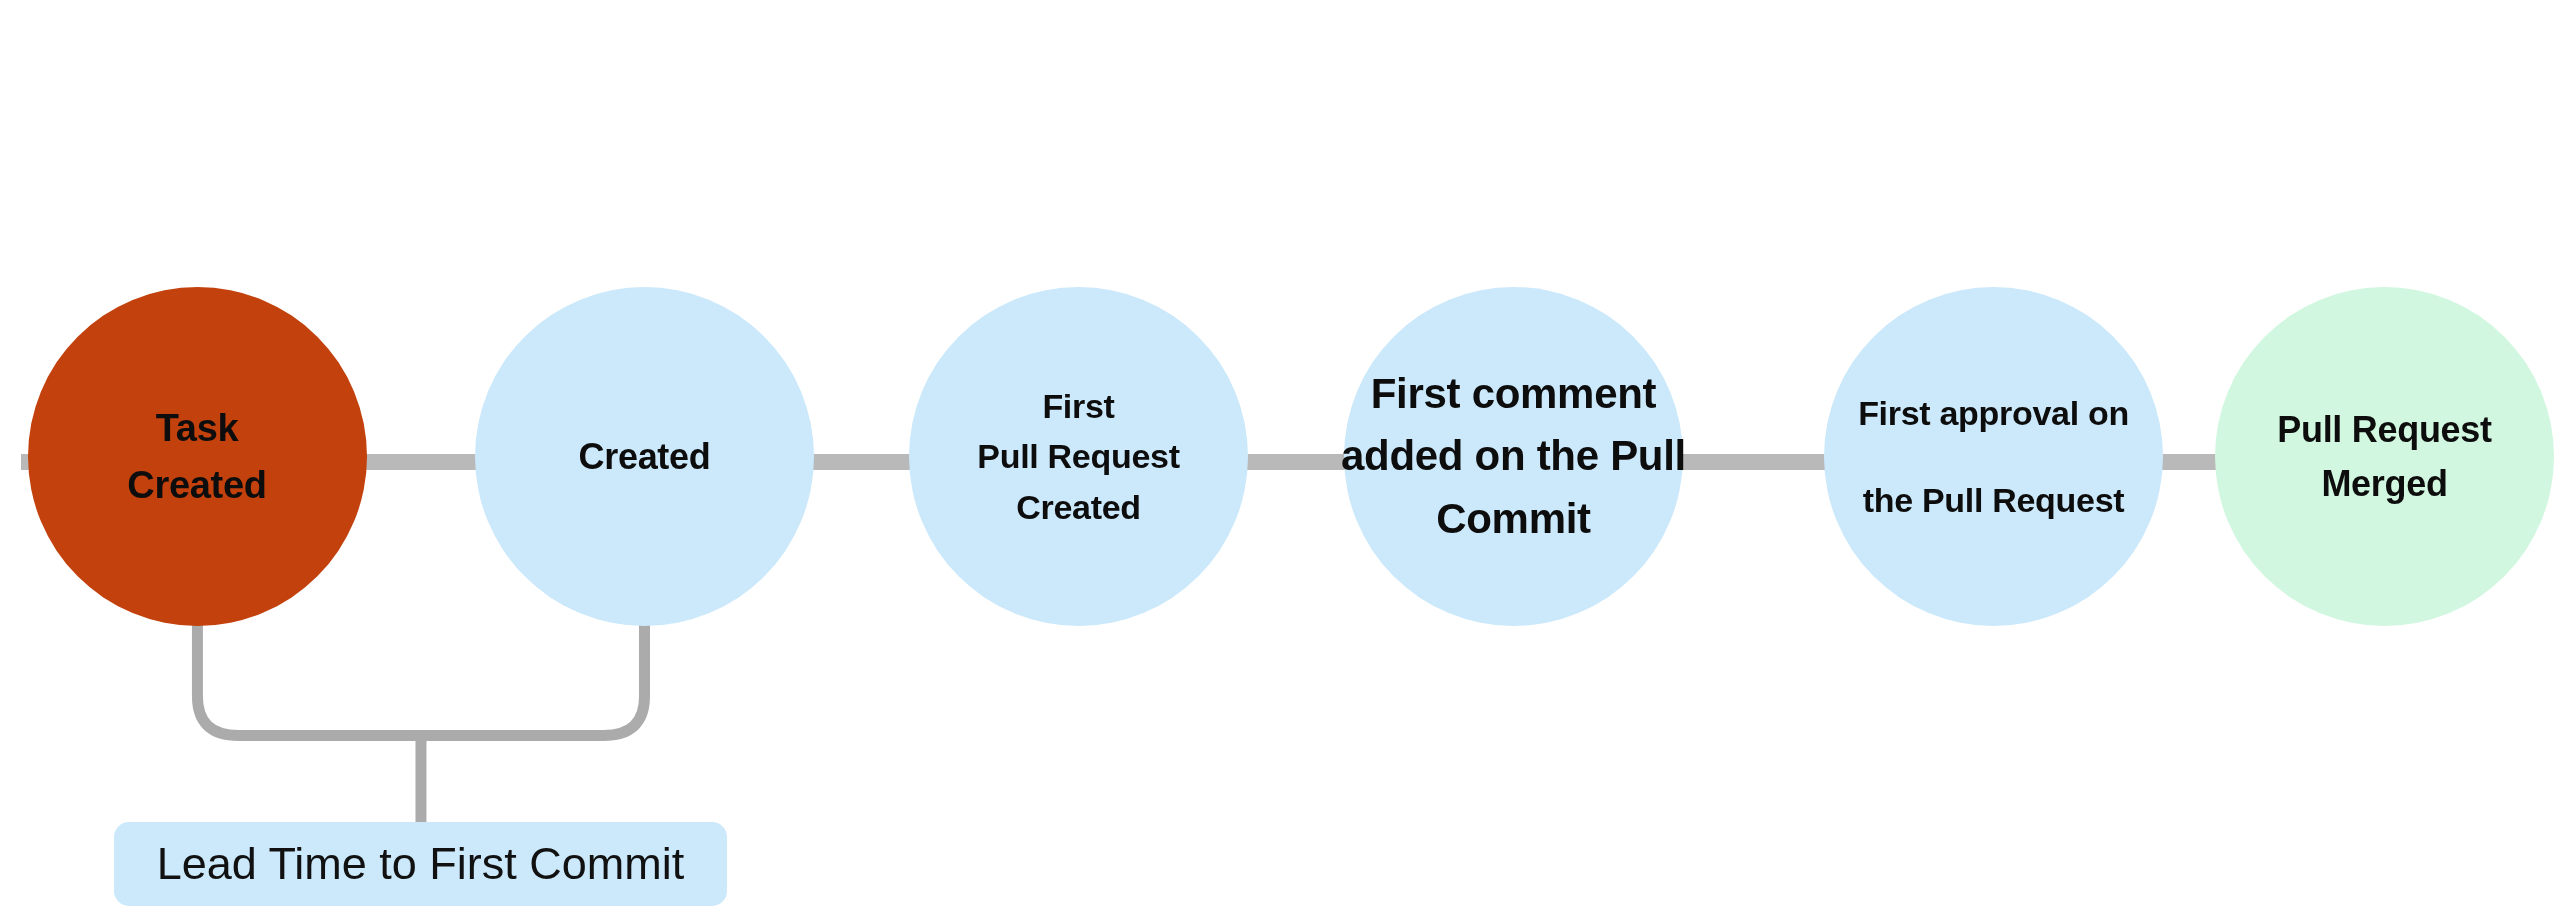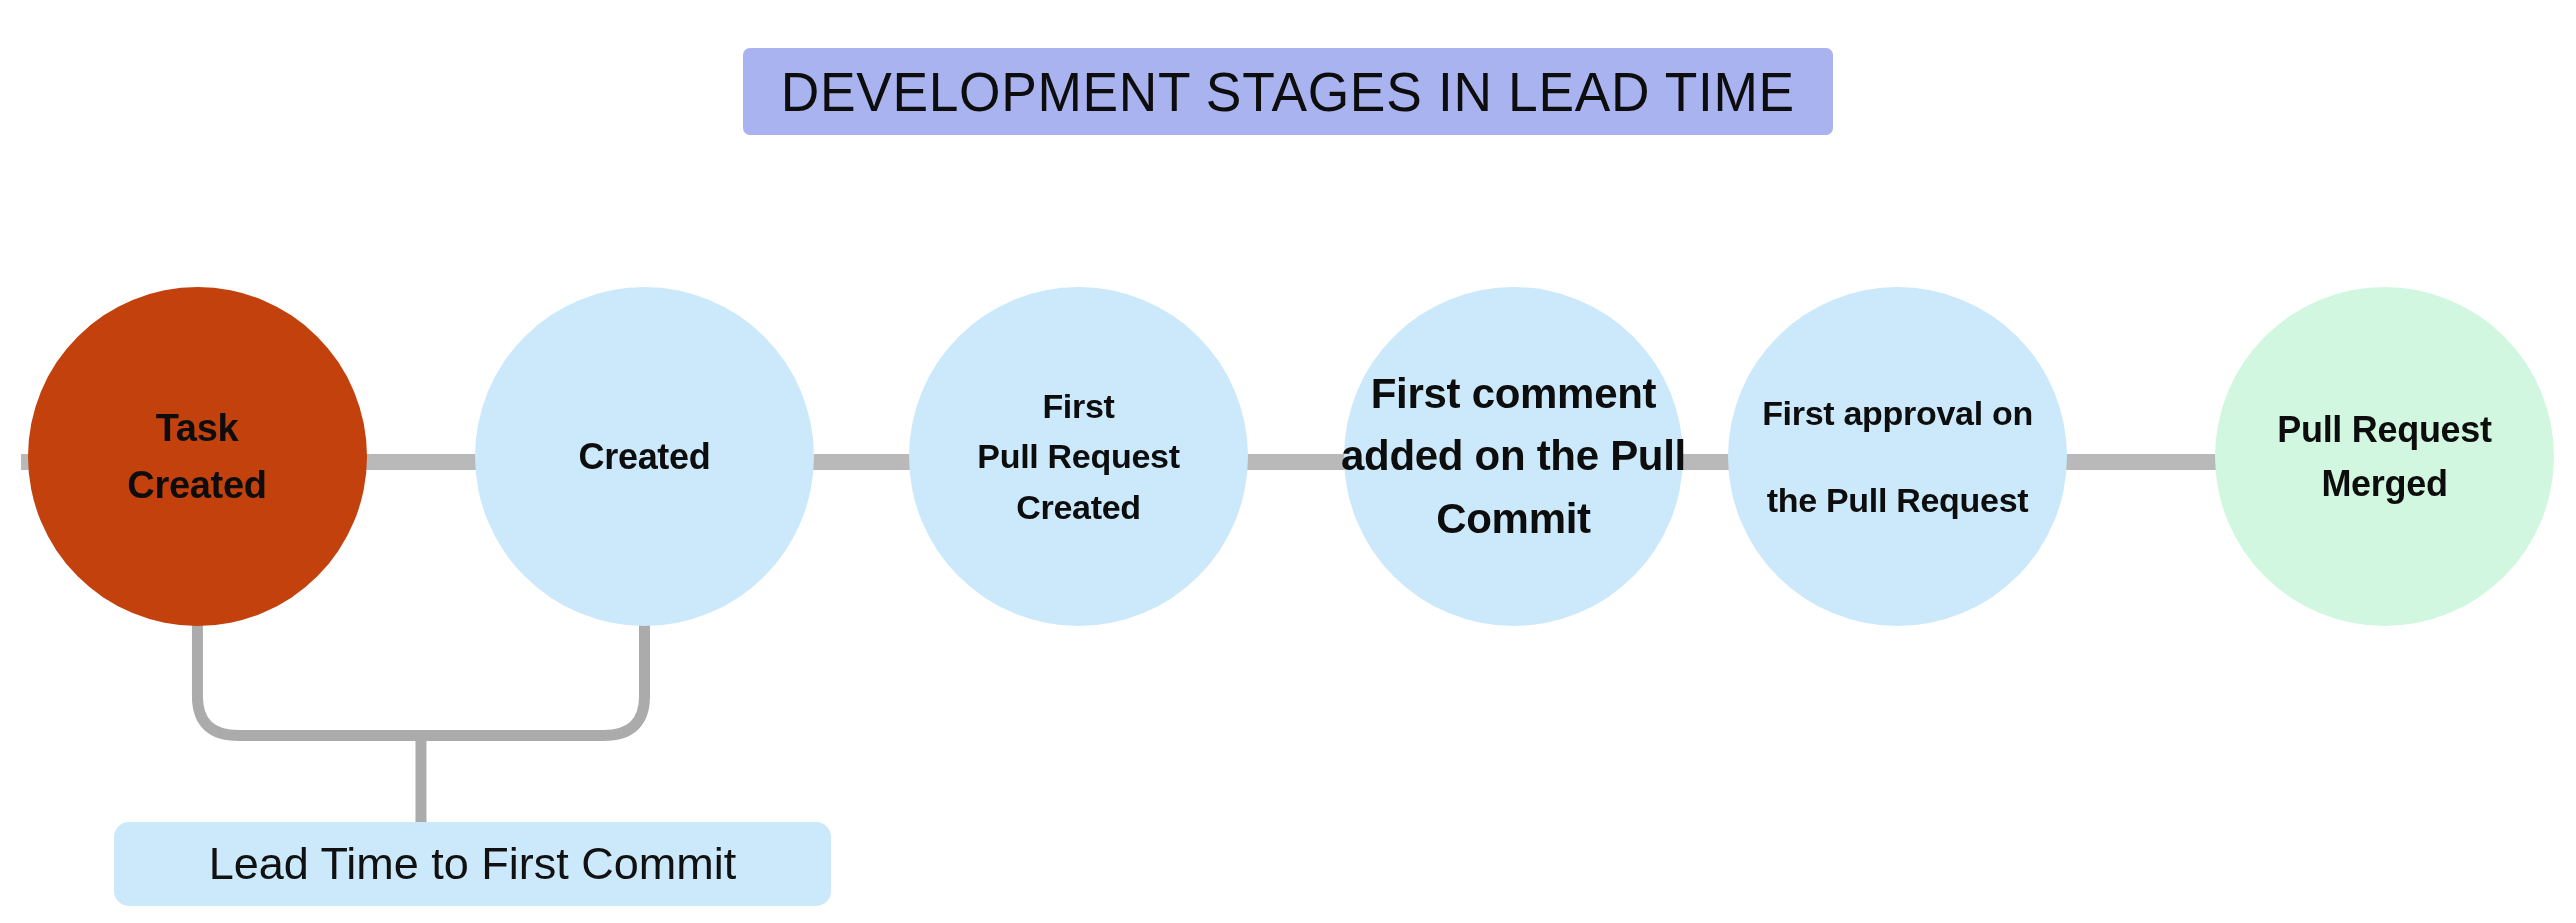--- a/index.html
+++ b/index.html
@@ -65,27 +65,27 @@
     letter-spacing: -0.3px;
   }
   .stage-circle .line {
     white-space: nowrap;
     line-height: 1.48;
   }
   .s1 { left: 27.5px;   font-size: 38px; }
   .s2 { left: 475px;  font-size: 36px; }
   .s3 { left: 909px; font-size: 34px; }
   .s4 { left: 1344px; font-size: 42px; }
-  .s5 { left: 1728px; font-size: 34px; gap: 36px; }
+  .s5 { left: 1824px; font-size: 34px; gap: 36px; }
   .s6 { left: 2215px; font-size: 36px; }
   .annotation-box {
     position: absolute;
     left: 114px;
     top: 822px;
-    width: 717px;
+    width: 613px;
     height: 84px;
     border-radius: 15px;
     display: flex;
     align-items: center;
     justify-content: center;
   }
   .annotation-text {
     font-size: 45px;
     font-weight: 400;
     color: #111111;
@@ -128,22 +128,19 @@
   <div class="stage-circle s5" style="background-color: rgb(203, 233, 251);">
     <div class="line">First approval on</div>
     <div class="line">the Pull Request</div>
   </div>
 
   <div class="stage-circle s6" style="background-color: rgb(210, 247, 224);">
     <div class="line">Pull Request</div>
     <div class="line">Merged</div>
   </div>
 
-  <div class="title-box" style="background-color: rgb(169, 179, 240);">
-    <div class="title-text">DEVELOPMENT STAGES IN LEAD TIME</div>
-  </div>
 
   <div class="annotation-box" style="background-color: rgb(203, 233, 251);">
     <div class="annotation-text">Lead Time to First Commit</div>
   </div>
 
 </div>
 
 
 </body></html>

